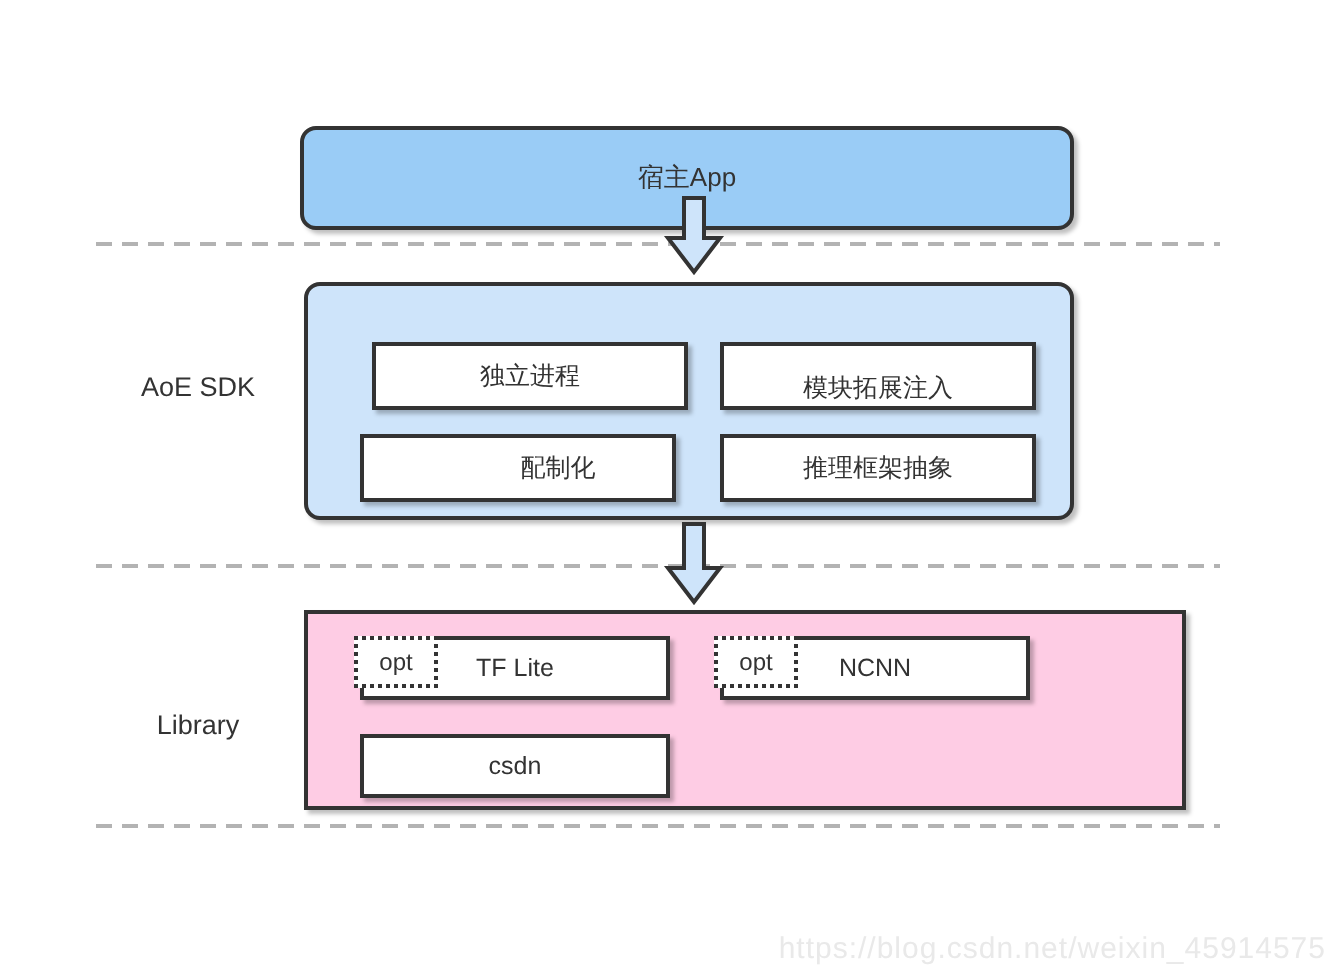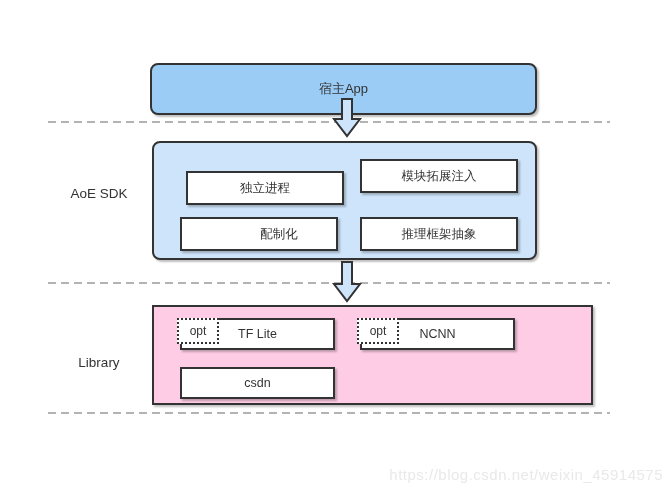--- a/index.html
+++ b/index.html
@@ -29,21 +29,21 @@
   .lib-container{
     left:152px;top:305px;width:441px;height:100px;
     background:#fecce4;
   }
   .inner-box{
     position:absolute;box-sizing:border-box;border:2px solid #333333;background:#ffffff;
     display:flex;align-items:center;justify-content:center;font-size:12.5px;
     box-shadow:2px 2px 2px rgba(0,0,0,0.25);
   }
   .sdk-container .inner-box{width:158px;height:34px;}
-  .pos-a{left:32px;top:28px;}  .pos-b{left:206px;top:16px;}
+  .pos-a{left:32px;top:28px;}  .pos-b{left:206px;top:28px;align-items:flex-end;}
   .pos-c{left:26px;top:74px;padding-left:40px;}  .pos-d{left:206px;top:74px;}
   .lib-container .inner-box{width:155px;height:32px;}
   .pos-e{left:26px;top:11px;}  .pos-f{left:206px;top:11px;}  .pos-g{left:26px;top:60px;}
   .opt-badge{
     position:absolute;left:-5px;top:-2px;width:42px;height:26px;box-sizing:border-box;
     border:2px dotted #333333;background:#ffffff;display:flex;align-items:center;
     justify-content:center;font-size:12px;box-shadow:none;
   }
   .side-label{
     position:absolute;left:40px;width:118px;text-align:center;

